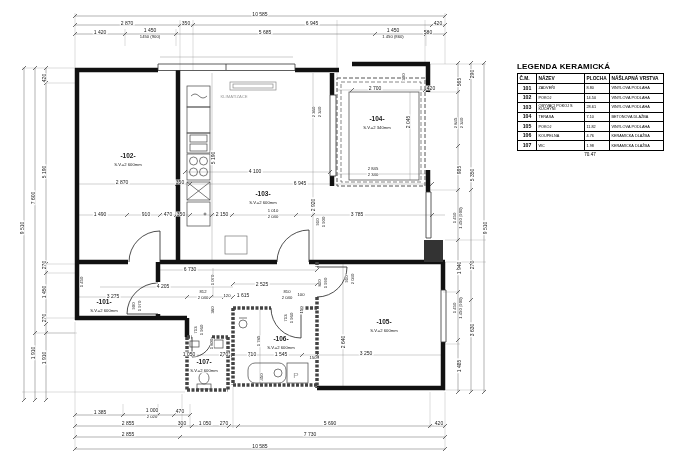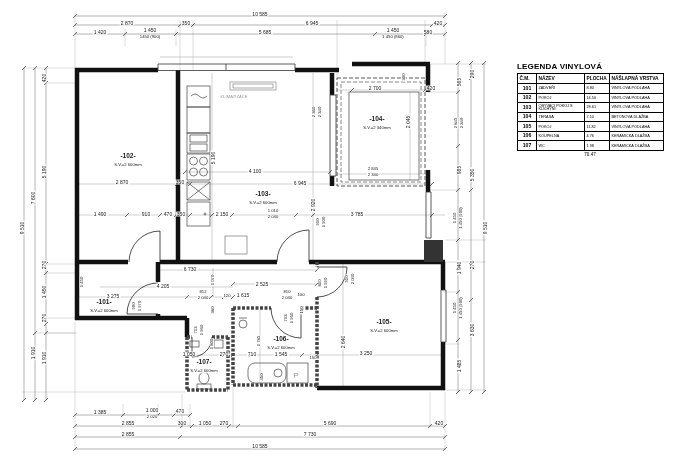--- a/index.html
+++ b/index.html
@@ -270,21 +270,21 @@
     <span class="dim" style="left: 224px; top: 354px; font-size: 5px; transform: translate(-50%, -50%);">270</span>
     <span class="dim" style="left: 252px; top: 354px; font-size: 5px; transform: translate(-50%, -50%);">710</span>
     <span class="dim" style="left: 281px; top: 354px; font-size: 5px; transform: translate(-50%, -50%);">1 545</span>
     <span class="dim" style="left: 313px; top: 358px; font-size: 4.2px; transform: translate(-50%, -50%);">150</span>
     <span class="dim" style="left: 343px; top: 342px; font-size: 5px; transform: translate(-50%, -50%) rotate(-90deg);">2 640</span>
     <span class="dim" style="left: 366px; top: 353px; font-size: 5px; transform: translate(-50%, -50%);">3 250</span>
     <span class="dim" style="left: 262px; top: 377px; font-size: 4.2px; transform: translate(-50%, -50%) rotate(-90deg);">450</span>
   </div>
 
 <div class="legend">
-  <div class="legend-title">LEGENDA VINYLOVÁ</div>
+  <div class="legend-title">LEGENDA KERAMICKÁ</div>
   <table>
     <thead>
       <tr>
         <th class="col0">Č.M.</th>
         <th class="col1">NÁZEV</th>
         <th class="col2">PLOCHA</th>
         <th class="col3">NÁŠLAPNÁ VRSTVA</th>
       </tr>
     </thead>
     <tbody>

